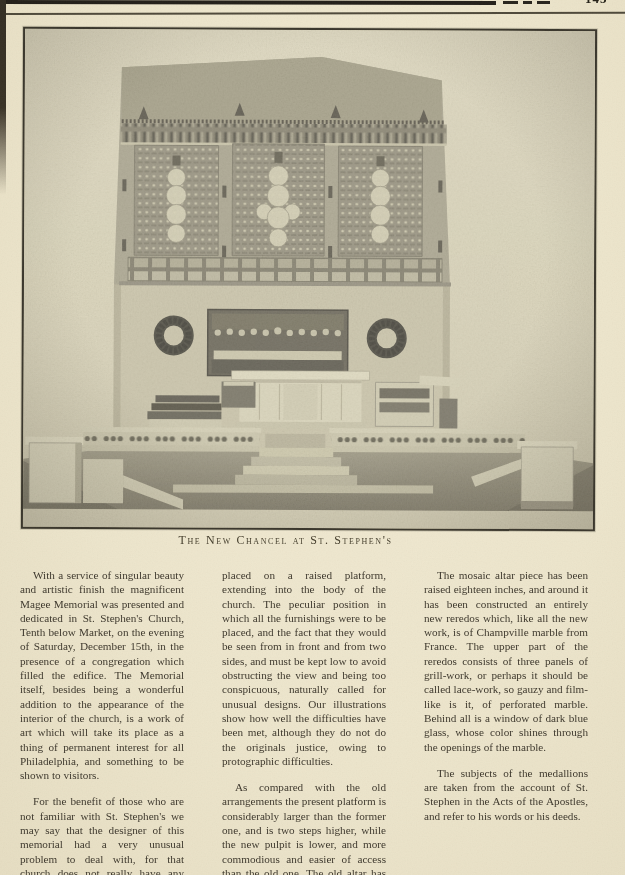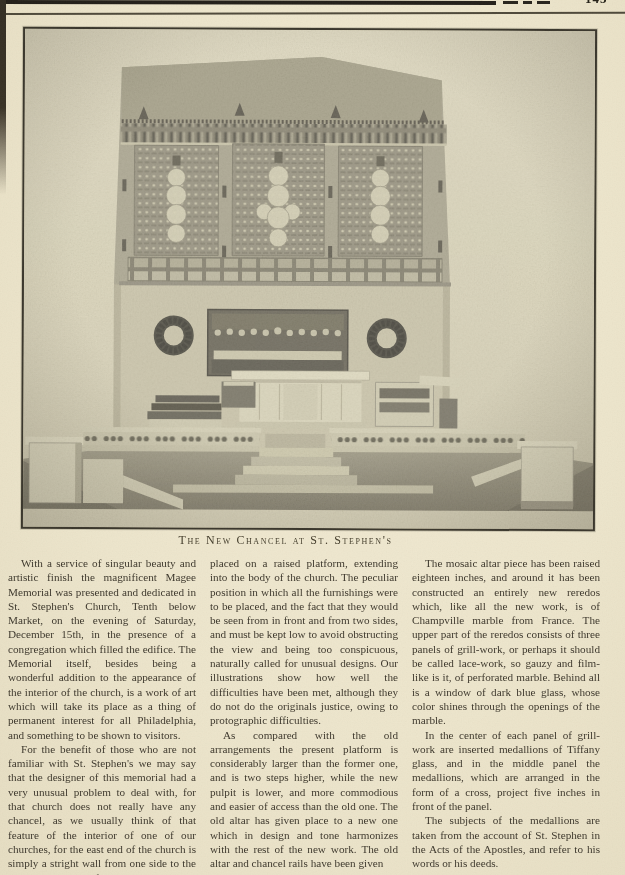--- a/index.html
+++ b/index.html
@@ -62,21 +62,21 @@
   .cols{
     position:absolute;top:556px;left:8px;width:606px;
     display:flex;gap:14px;
   }
   .col{
     width:188px;
     font-size:11.2px;line-height:14.3px;
     text-align:justify;
     color:#332d21;
   }
-  .col p{margin:0;}
+  .col p{margin:12px;}
   .col p.indent{text-indent:13px;}
 </style>
 </head>
 <body>
 
 <div id="page">
 
   <div class="head-bar"></div>
   <div class="head-frag f1"></div>
   <div class="head-frag f2"></div>
@@ -310,21 +310,20 @@
     <div class="col">
       <p class="indent">With a service of singular beauty and artistic finish the magnificent Magee Memorial was presented and dedicated in St. Stephen's Church, Tenth below Market, on the evening of Saturday, December 15th, in the presence of a congregation which filled the edifice. The Memorial itself, besides being a wonderful addition to the appearance of the interior of the church, is a work of art which will take its place as a thing of permanent interest for all Philadelphia, and something to be shown to visitors.</p>
       <p class="indent">For the benefit of those who are not familiar with St. Stephen's we may say that the designer of this memorial had a very unusual problem to deal with, for that church does not really have any chancel, as we usually think of that feature of the interior of one of our churches, for the east end of the church is simply a stright wall from one side to the other, and therefore all the usual furnishings of a chancel have to be</p>
     </div>
     <div class="col">
       <p>placed on a raised platform, extending into the body of the church. The peculiar position in which all the furnishings were to be placed, and the fact that they would be seen from in front and from two sides, and must be kept low to avoid obstructing the view and being too conspicuous, naturally called for unusual designs. Our illustrations show how well the difficulties have been met, although they do not do the originals justice, owing to protographic difficulties.</p>
       <p class="indent">As compared with the old arrangements the present platform is considerably larger than the former one, and is two steps higher, while the new pulpit is lower, and more commodious and easier of access than the old one. The old altar has given place to a new one which in design and tone harmonizes with the rest of the new work. The old altar and chancel rails have been given</p>
     </div>
     <div class="col">
       <p class="indent">The mosaic altar piece has been raised eighteen inches, and around it has been constructed an entirely new reredos which, like all the new work, is of Champville marble from France. The upper part of the reredos consists of three panels of grill-work, or perhaps it should be called lace-work, so gauzy and film-like is it, of perforated marble. Behind all is a window of dark blue glass, whose color shines through the openings of the marble.</p>
-      <p class="indent">In the center of each panel of grill-work are inserted medallions of Tiffany glass, and in the middle panel the medallions, which are arranged in the form of a cross, project five inches in front of the panel.</p>
       <p class="indent">The subjects of the medallions are taken from the account of St. Stephen in the Acts of the Apostles, and refer to his words or his deeds.</p>
     </div>
   </div>
 
   <svg class="page-grain" width="625" height="875">
     <filter id="pagegrain" x="0" y="0" width="100%" height="100%">
       <feTurbulence type="fractalNoise" baseFrequency="0.8" numOctaves="2" seed="4" stitchTiles="stitch"></feTurbulence>
       <feColorMatrix type="saturate" values="0"></feColorMatrix>
       <feBlend in="SourceGraphic" mode="multiply"></feBlend>
     </filter>

